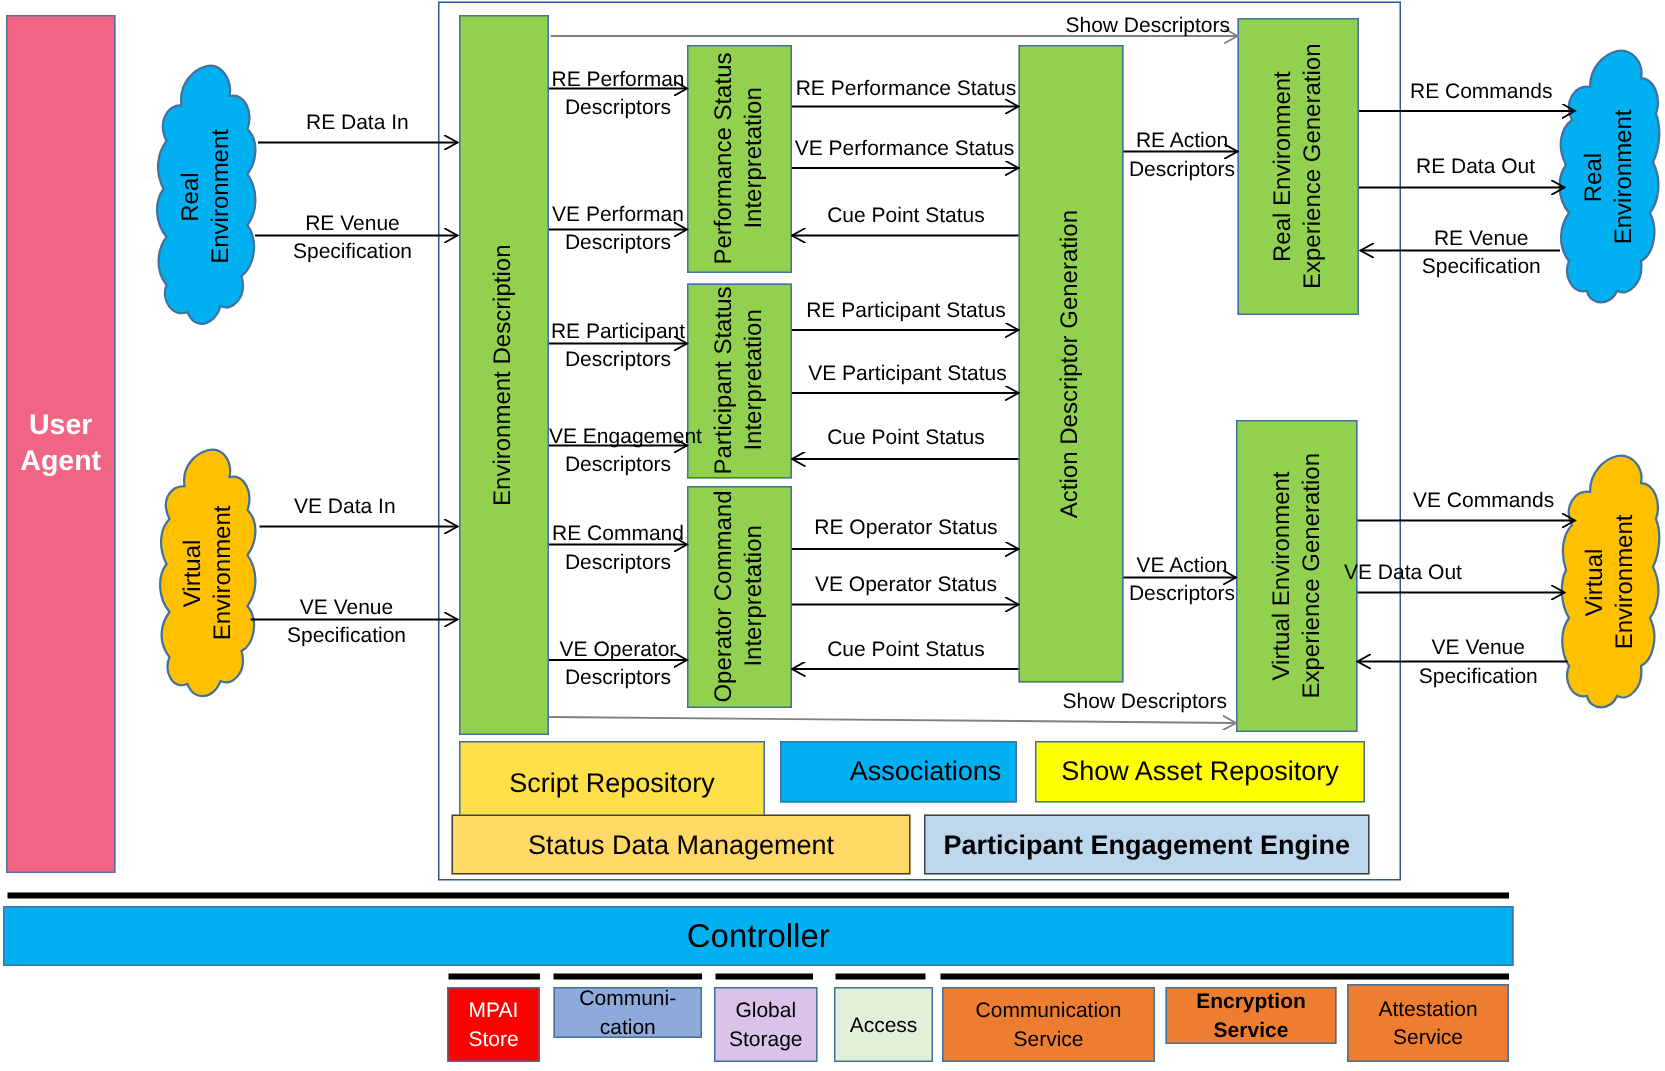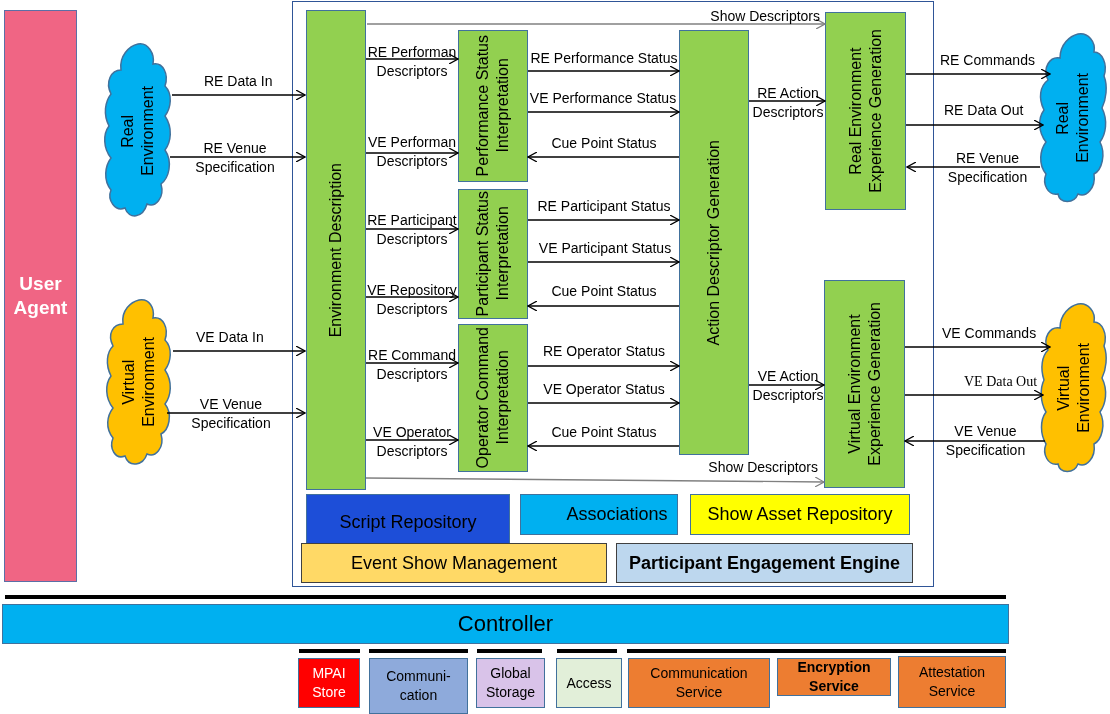--- a/index.html
+++ b/index.html
@@ -171,21 +171,21 @@
   </div>
 <div class="lbl" style="left:366px;top:133px;width:92px;">
     <div>VE Performan</div>
     <div>Descriptors</div>
   </div>
 <div class="lbl" style="left:366px;top:211px;width:92px;">
     <div>RE Participant</div>
     <div>Descriptors</div>
   </div>
 <div class="lbl" style="left:366px;top:281px;width:92px;">
-    <div>VE Repository</div>
+    <div>VE Engagement</div>
     <div>Descriptors</div>
   </div>
 <div class="lbl" style="left:366px;top:346px;width:92px;">
     <div>RE Command</div>
     <div>Descriptors</div>
   </div>
 <div class="lbl" style="left:366px;top:423px;width:92px;">
     <div>VE Operator</div>
     <div>Descriptors</div>
   </div>
@@ -212,53 +212,53 @@
     <div>Descriptors</div>
   </div>
 
 <div class="lbl" style="left:940px;top:51px;">RE  Commands</div>
 <div class="lbl" style="left:944px;top:101px;">RE Data Out</div>
 <div class="lbl" style="left:940px;top:149px;width:95px;">
     <div>RE Venue</div>
     <div>Specification</div>
   </div>
 <div class="lbl" style="left:942px;top:324px;">VE Commands</div>
-<div class="lbl" style="left:964px;top:372px;font-family:Liberation Serif, serif;">VE Data Out</div>
+<div class="lbl" style="left:896px;top:372px;">VE Data Out</div>
 <div class="lbl" style="left:938px;top:422px;width:95px;">
     <div>VE Venue</div>
     <div>Specification</div>
   </div>
 
-<div class="box" style="left:306px;top:494px;width:204px;height:57px;background:#1d4ed8;font-size:18px;">
+<div class="box" style="left:306px;top:494px;width:204px;height:57px;background:#fde047;font-size:18px;">
   <span>Script Repository</span>
 </div>
 <div class="box" style="left:520px;top:494px;width:158px;height:41px;background:#00b0f0;font-size:18px;padding-left:36px;">
   <span>Associations</span>
 </div>
 <div class="box" style="left:690px;top:494px;width:220px;height:41px;background:#ffff00;font-size:18px;">
   <span>Show Asset Repository</span>
 </div>
 <div class="box" style="left:301px;top:543px;width:306px;height:40px;background:#ffd966;border-color:#404040;font-size:18px;">
-  <span>Event Show Management</span>
+  <span>Status Data Management</span>
 </div>
 <div class="box" style="left:616px;top:543px;width:297px;height:40px;background:#bdd7ee;border-color:#404040;font-size:18px;font-weight:bold;">
   <span>Participant Engagement Engine</span>
 </div>
 
 <div class="box" style="left:2px;top:604px;width:1007px;height:40px;background:#00b0f0;font-size:22px;">
   <span>Controller</span>
 </div>
 
 <div class="box small" style="left:298px;top:658px;width:62px;height:50px;background:#ff0000;color:#fff;">
   <div>
       <div>MPAI</div>
       <div>Store</div>
     </div>
 </div>
-<div class="box small" style="left:369px;top:658px;width:99px;height:56px;background:#8eaadb;">
+<div class="box small" style="left:369px;top:658px;width:99px;height:34px;background:#8eaadb;">
   <div>
       <div>Communi-</div>
       <div>cation</div>
     </div>
 </div>
 <div class="box small" style="left:476px;top:658px;width:69px;height:50px;background:#d9c3e9;">
   <div>
       <div>Global</div>
       <div>Storage</div>
     </div>

